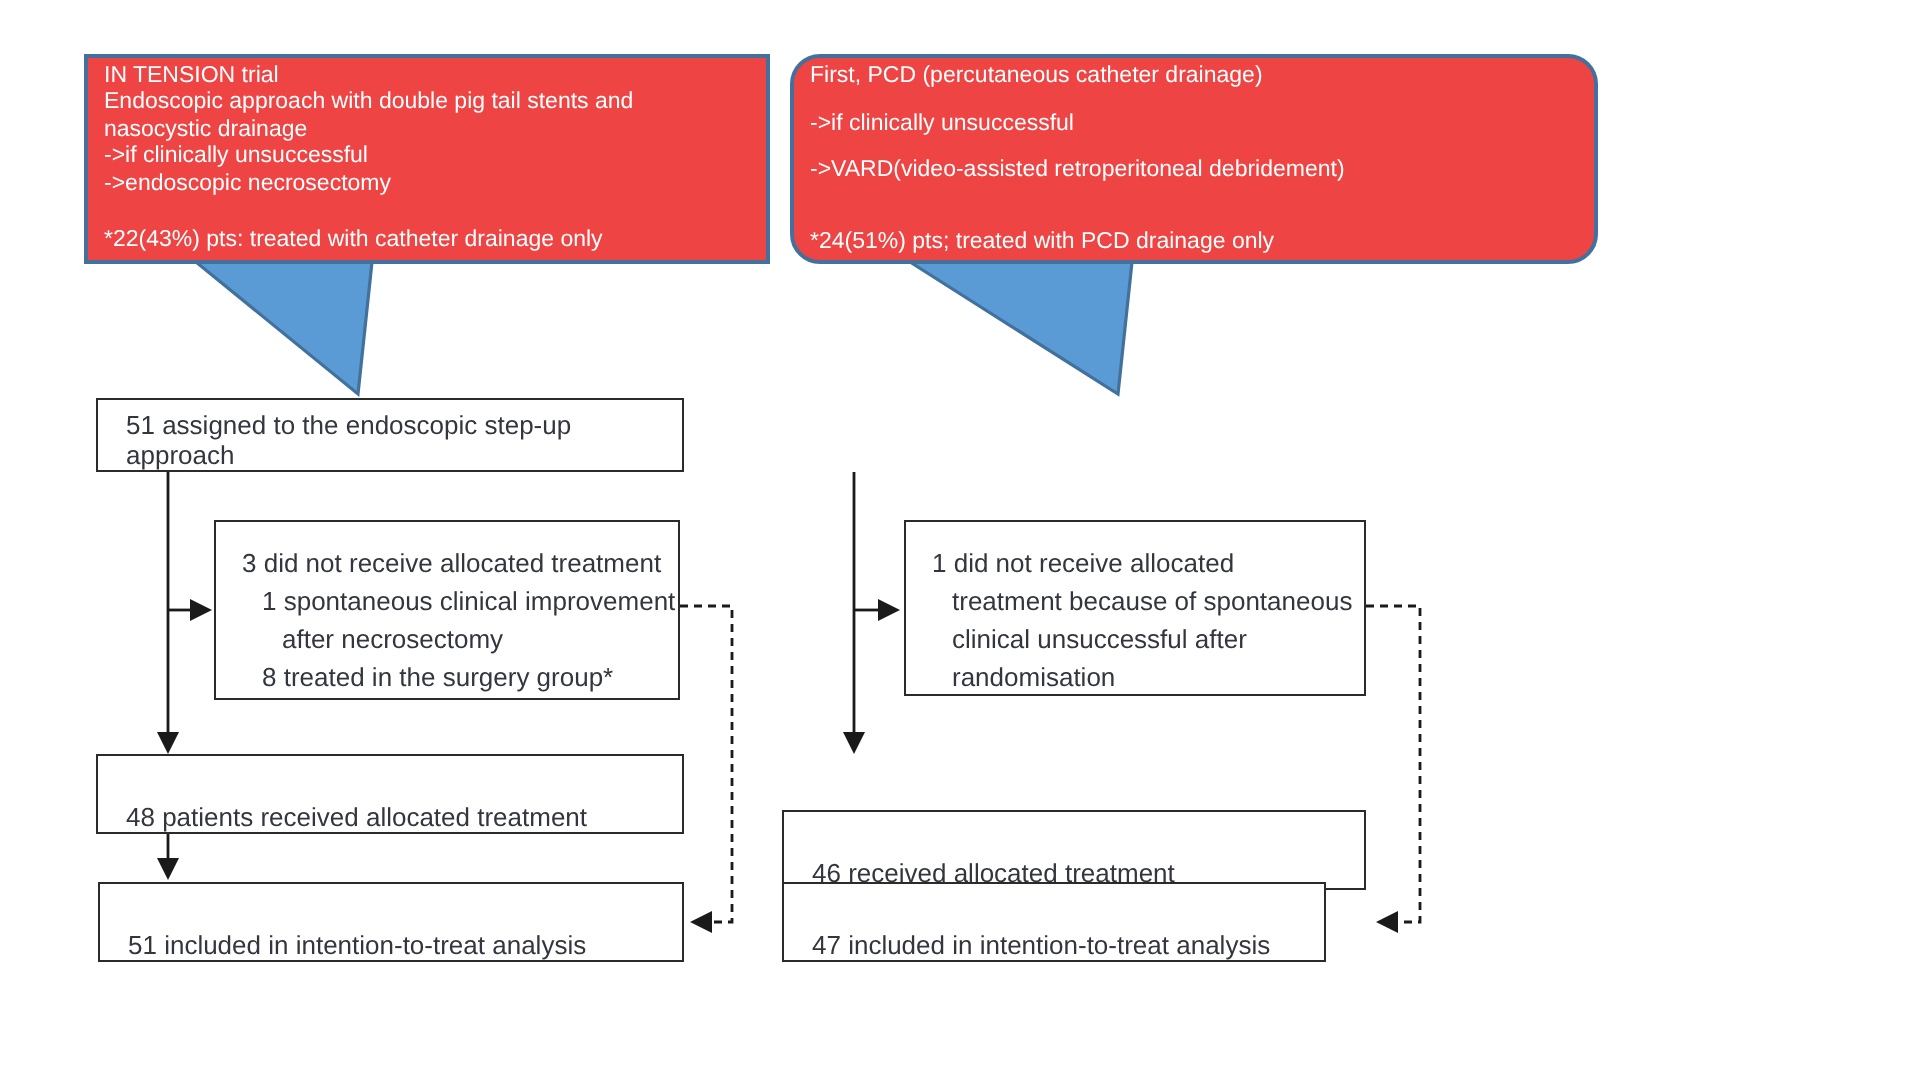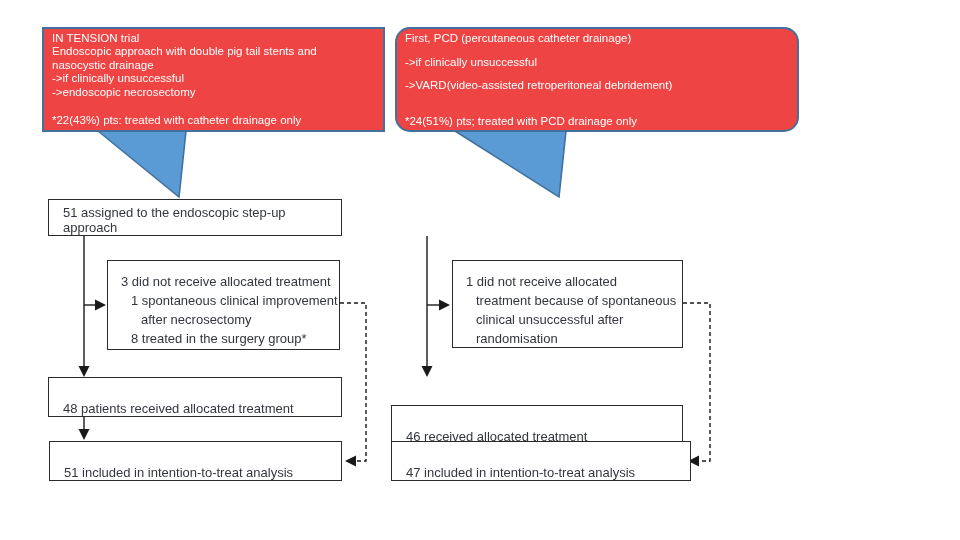--- a/index.html
+++ b/index.html
@@ -55,21 +55,21 @@
     padding: 11px 0 0 13px;
     line-height: 19px;
   }
   .box-l1 { left: 48px;  top: 199px; width: 294px; height: 37px; }
   .box-l2 { left: 107px; top: 260px; width: 233px; height: 90px; }
   .box-l3 { left: 48px;  top: 377px; width: 294px; height: 40px; }
   .box-l4 { left: 49px;  top: 441px; width: 293px; height: 40px; }
   .box-r1 { left: 391px; top: 199px; width: 292px; height: 37px; }
   .box-r2 { left: 452px; top: 260px; width: 231px; height: 88px; line-height: 18px; padding-top: 13px; }
   .box-r3 { left: 391px; top: 377px; width: 292px; height: 40px; margin-top: 28px; }
-  .box-r4 { left: 391px; top: 441px; width: 300px; height: 40px; }
+  .box-r4 { left: 391px; top: 441px; width: 272px; height: 40px; }
 
   .indent1 { padding-left: 10px; }
   .indent2 { padding-left: 20px; }
 </style>
 </head>
 <body>
 
 <div class="canvas">
 
   <svg class="overlay" width="960" height="540" viewBox="0 0 960 540" xmlns="http://www.w3.org/2000/svg">

